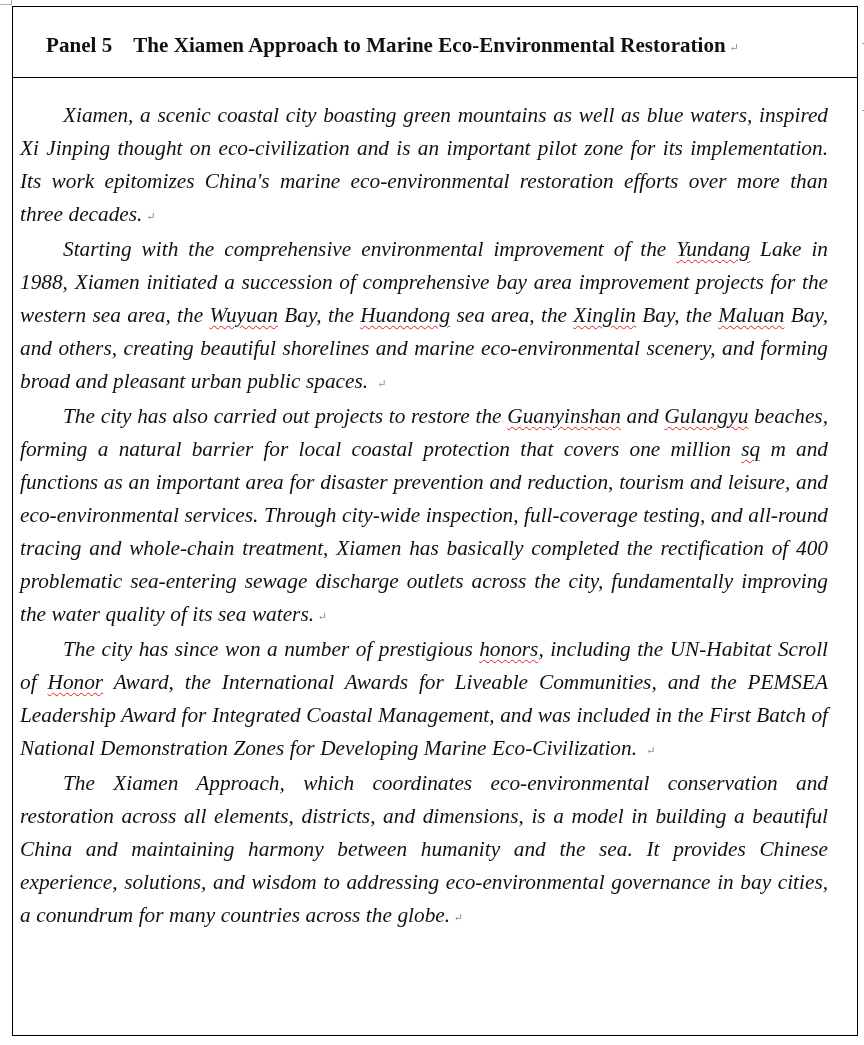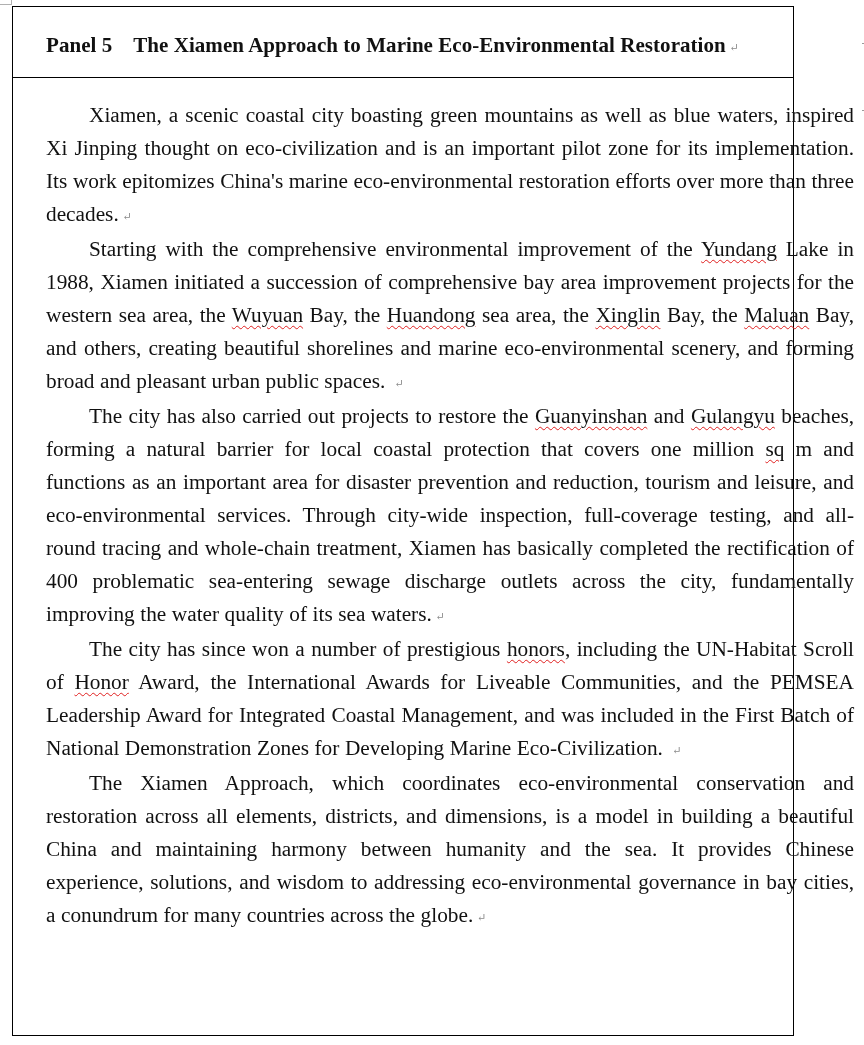--- a/index.html
+++ b/index.html
@@ -29,21 +29,21 @@
     position: absolute;
     left: 862px;
     width: 2px;
     height: 1px;
     background: #9a9a9a;
   }
   .panel-box {
     position: absolute;
     left: 12px;
     top: 6px;
-    width: 782px;
+    width: 846px;
     height: 1030px;
     border: 1px solid #000000;
     box-sizing: border-box;
   }
   .panel-header {
     position: absolute;
     left: 0;
     top: 0;
     width: 100%;
     height: 71px;
@@ -64,23 +64,24 @@
   }
   .para-mark {
     font-size: 11px;
     color: #8a8a8a;
     font-weight: normal;
     margin-left: 4px;
     vertical-align: 1px;
   }
   .panel-body {
     position: absolute;
-    left: 33px;
+    left: 7px;
     top: 92px;
     width: 808px;
+    font-style: italic;
   }
   .para {
     margin: 0;
     font-size: 21.3px;
     line-height: 33px;
     text-align: justify;
     text-indent: 43px;
     word-spacing: 0.2px;
   }
   .spell {

